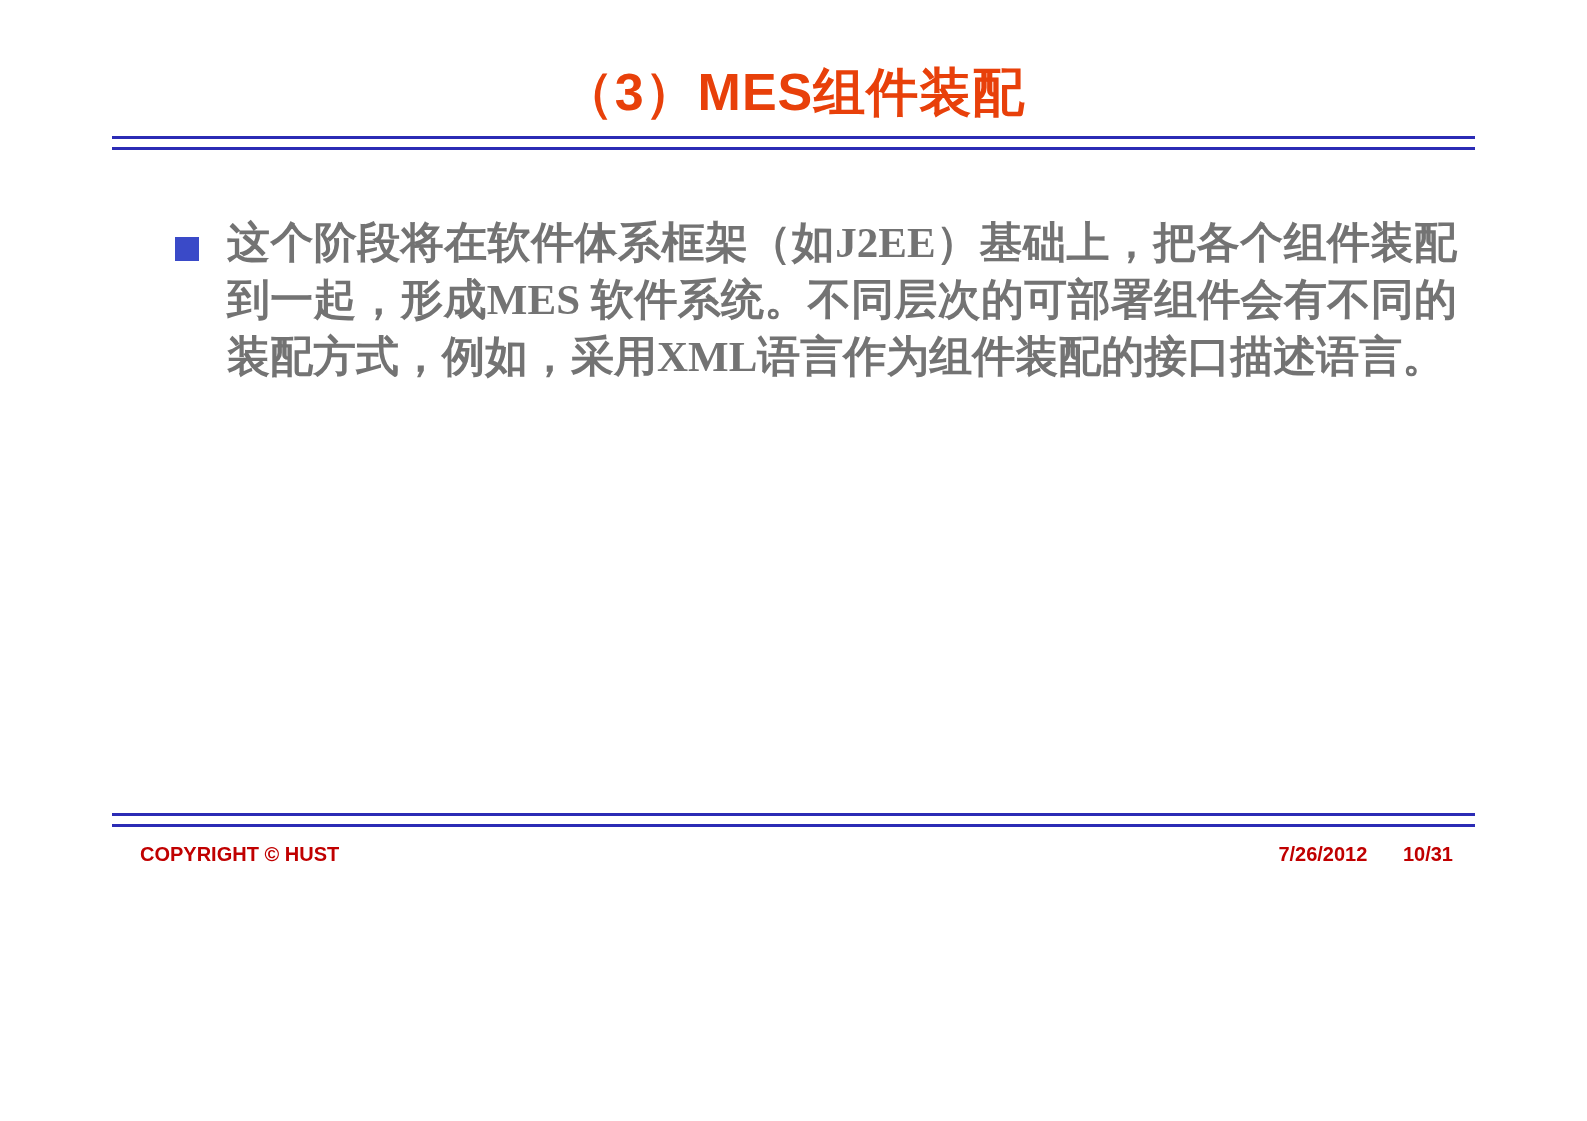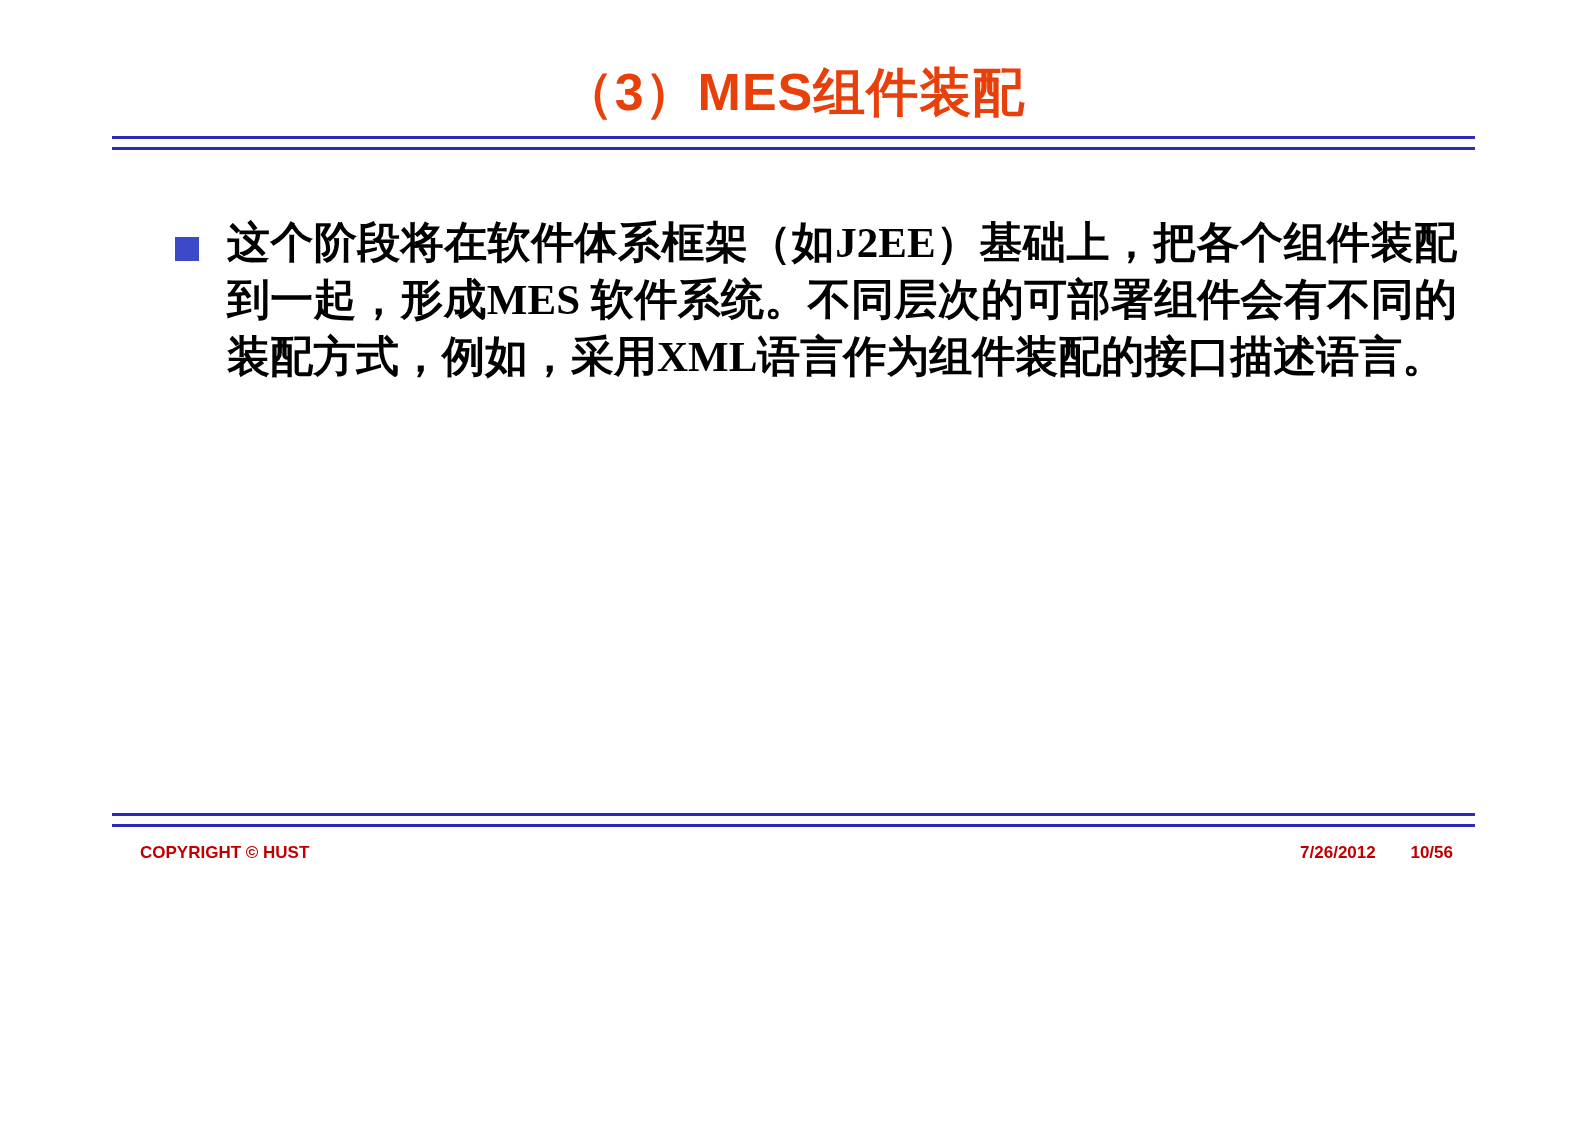--- a/index.html
+++ b/index.html
@@ -56,42 +56,42 @@
     background: #3A4AC8;
     margin-top: 22px;
     margin-right: 28px;
   }
   .bullet-text {
     flex: 1 1 auto;
     font-family: "Liberation Serif", serif;
     font-weight: bold;
     font-size: 43px;
     line-height: 1.32;
-    color: #000000;
+    color: #737373;
     text-align: justify;
     text-justify: inter-ideograph;
   }
   .footer-rule {
     position: absolute;
     left: 112px;
     right: 112px;
     bottom: 108px;
     height: 8px;
     border-top: 3px solid #2B2BB5;
     border-bottom: 3px solid #2B2BB5;
   }
   .footer {
     position: absolute;
     left: 112px;
     right: 112px;
     bottom: 62px;
     height: 30px;
     font-family: "Liberation Sans", sans-serif;
     font-weight: bold;
-    font-size: 17px;
+    font-size: 20px;
     color: #C00000;
   }
   .footer-left {
     position: absolute;
     left: 28px;
     top: 0;
     white-space: nowrap;
   }
   .footer-center {
     position: absolute;
@@ -128,17 +128,17 @@
 
 
   </div>
 
   <div class="footer-rule"></div>
 
   <div class="footer">
     <span class="footer-left">COPYRIGHT © HUST</span>
     <span class="footer-right">
       <span class="footer-date">7/26/2012</span>
-      <span>10/56</span>
+      <span>10/31</span>
     </span>
   </div>
 
 </div>
 
 </body></html>

